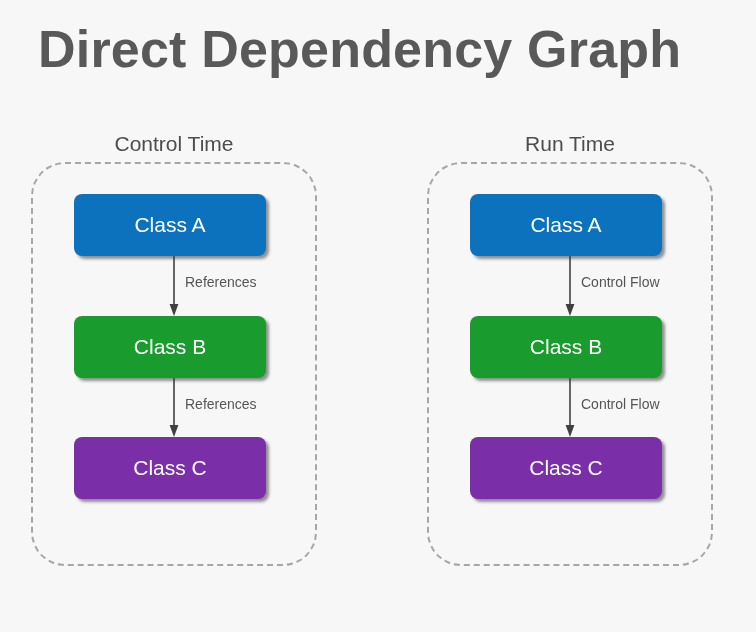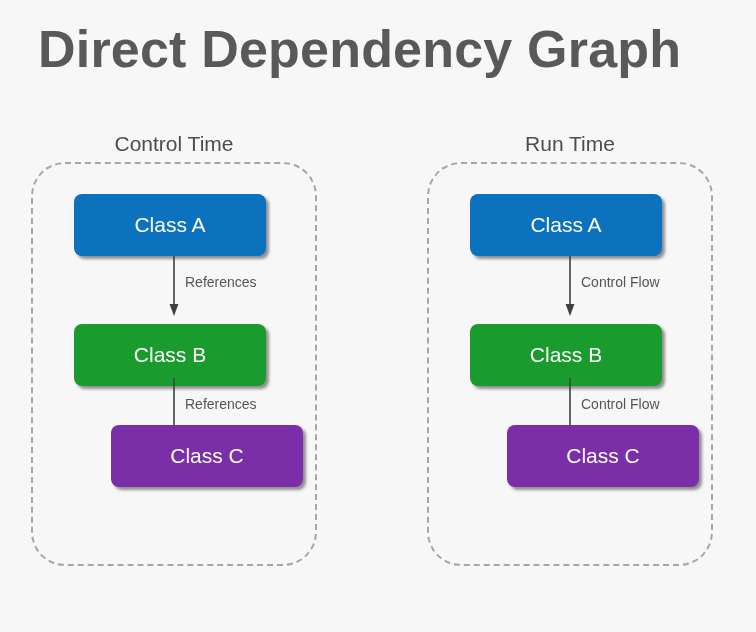--- a/index.html
+++ b/index.html
@@ -66,22 +66,22 @@
     font-size: 21px;
     font-weight: 400;
     display: flex;
     align-items: center;
     justify-content: center;
     box-shadow: 3px 3px 3px rgba(60,60,60,0.55);
     box-sizing: border-box;
     white-space: nowrap;
   }
   .node-a { top: 30px; }
-  .node-b { top: 160px; }
-  .node-c { top: 261px; margin-left: 37px; }
+  .node-b { top: 152px; }
+  .node-c { top: 273px; }
 
   
   .arrow {
     position: absolute;
     left: 136px;
     width: 2px;
     background: transparent;
   }
   .arrow-1 { top: 92px;  height: 60px; }
   .arrow-2 { top: 214px; height: 59px; }

